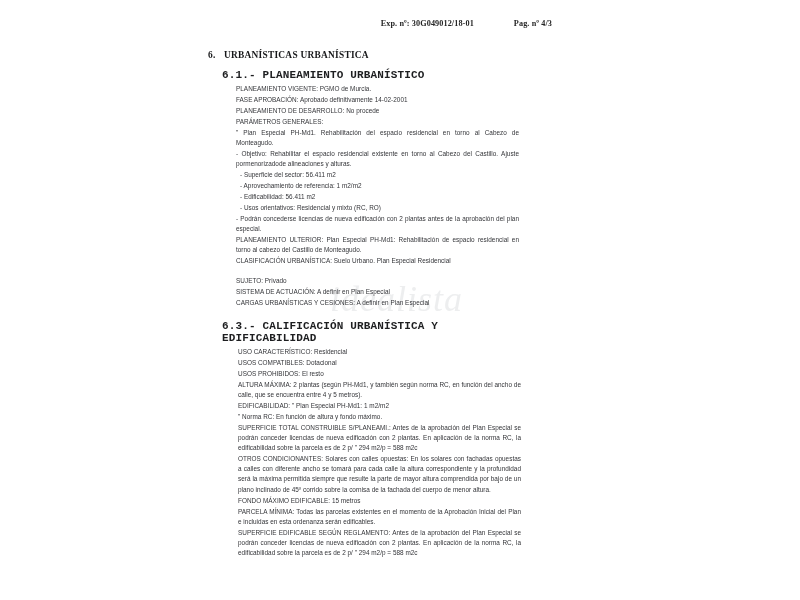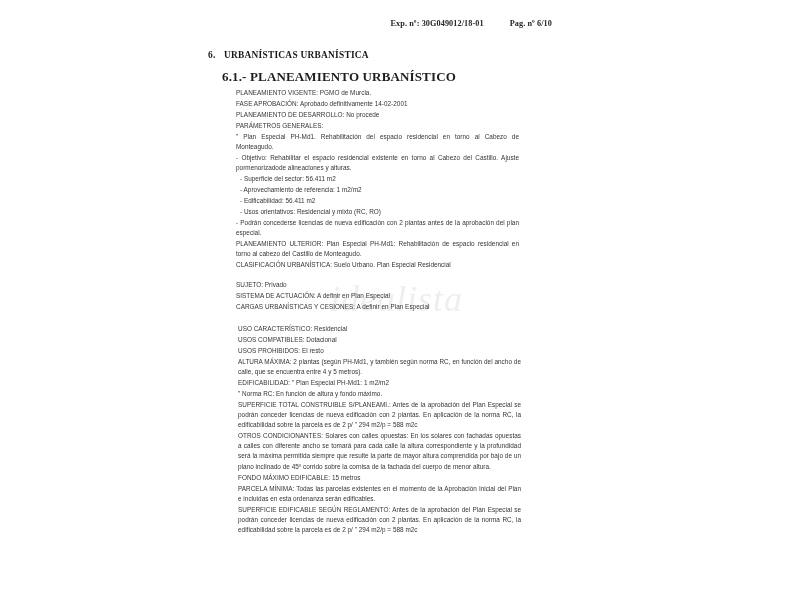--- a/index.html
+++ b/index.html
@@ -29,21 +29,21 @@
     right: 0;
     display: flex;
     justify-content: flex-end;
     padding-right: 248px;
     font-family: "Liberation Serif", serif;
     font-weight: bold;
     font-size: 8.2px;
     letter-spacing: 0.1px;
     color: #262626;
   }
-  .page-header .expediente { margin-right: 26px; white-space: nowrap; }
+  .page-header .expediente { margin-right: 40px; white-space: nowrap; }
   .page-header .pagina { white-space: nowrap; }
 
   
   .content {
     position: absolute;
     top: 50px;
     left: 208px;
     width: 330px;
   }
 
@@ -53,22 +53,22 @@
     font-weight: bold;
     font-size: 9.4px;
     letter-spacing: 0.25px;
     color: #17181a;
     display: flex;
     margin: 0 0 9px 0;
   }
   .h-section .num { width: 16px; flex: none; }
 
   .h-sub {
-    font-family: Liberation Serif, serif;
-    font-size: 13px;
+    font-family: Liberation Mono, monospace;
+    font-size: 11px;
     letter-spacing: 0.15px;
     color: #1d1e20;
     margin: 0 0 3px 14px;
   }
   .h-sub.sub-63 { font-weight: bold; }
 
   
   .block { margin-left: 28px; }
   .block.deep { margin-left: 30px; }
 
@@ -105,21 +105,21 @@
     pointer-events: none;
   }
 </style>
 </head>
 <body>
 
 <div class="page">
 
   <div class="page-header">
     <span class="expediente">Exp. nº: 30G049012/18-01</span>
-    <span class="pagina">Pag. nº 6/10</span>
+    <span class="pagina">Pag. nº 4/3</span>
   </div>
 
   <div class="watermark">idealista</div>
 
   <div class="content">
 
     <h1 class="h-section">
       <span class="num">6.</span>
       <span>URBANÍSTICAS URBANÍSTICA</span>
     </h1>
@@ -144,20 +144,21 @@
     <div class="gap-md"></div>
 
     <div class="block">
       <p class="line">SUJETO: Privado</p>
       <p class="line">SISTEMA DE ACTUACIÓN: A definir en Plan Especial</p>
       <p class="line">CARGAS URBANÍSTICAS Y CESIONES: A definir en Plan Especial</p>
     </div>
 
     <div class="gap-lg"></div>
 
+    <h2 class="h-sub sub-63">6.3.- CALIFICACIÓN URBANÍSTICA Y EDIFICABILIDAD</h2>
     <div class="block deep">
       <p class="line">USO CARACTERÍSTICO: Residencial</p>
       <p class="line">USOS COMPATIBLES: Dotacional</p>
       <p class="line">USOS PROHIBIDOS: El resto</p>
       <p class="para">ALTURA MÁXIMA: 2 plantas (según PH-Md1, y también según norma RC, en función del ancho de calle, que se encuentra entre 4 y 5 metros).</p>
       <p class="line">EDIFICABILIDAD: " Plan Especial PH-Md1: 1 m2/m2</p>
       <p class="line">" Norma RC: En función de altura y fondo máximo.</p>
       <p class="para">SUPERFICIE TOTAL CONSTRUIBLE S/PLANEAMI.: Antes de la aprobación del Plan Especial  se podrán conceder licencias de nueva edificación con 2 plantas. En aplicación de la norma RC, la edificabilidad sobre la parcela es de 2 p/ " 294 m2/p = 588 m2c</p>
       <p class="para">OTROS CONDICIONANTES: Solares con calles opuestas: En los solares con  fachadas opuestas a calles con diferente ancho se tomará para cada calle la altura correspondiente y la profundidad será la máxima permitida siempre que resulte la parte de mayor altura comprendida por bajo de un plano inclinado de 45º corrido sobre la cornisa de la fachada del cuerpo de menor altura.</p>
       <p class="line">FONDO MÁXIMO EDIFICABLE: 15 metros</p>

